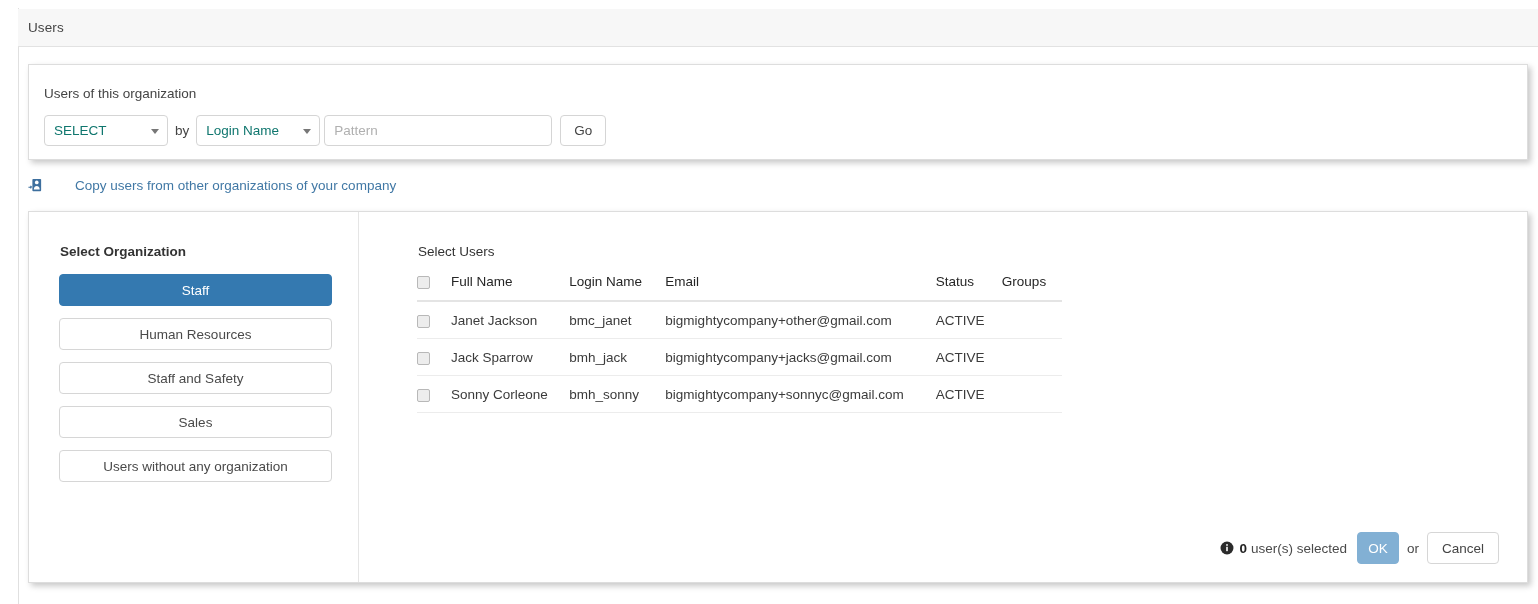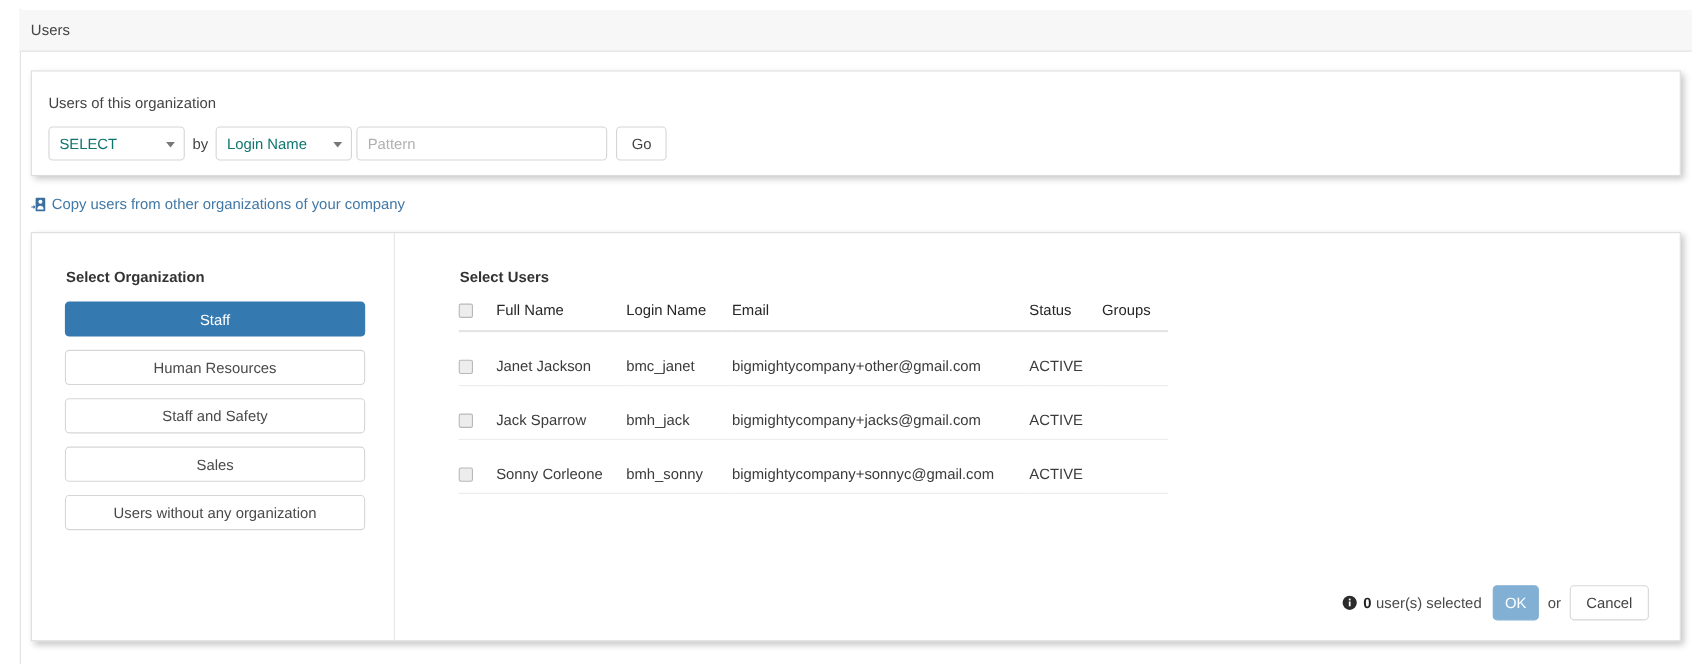--- a/index.html
+++ b/index.html
@@ -117,22 +117,23 @@
     justify-content: center;
     cursor: pointer;
     color: #444;
   }
 
   
   #copy-link-wrap {
     position: absolute;
     left: 28px; top: 178px;
     display: flex;
-    align-items: flex-end;
-    cursor: pointer;
+    align-items: flex-start;
+    cursor: pointer;
+    gap: 28px;
   }
   #copy-link-wrap .link-icon {
     width: 14px; height: 14px;
     margin-right: 5px;
     display: block;
   }
   #copy-link-wrap .link-text {
     color: #4178a5;
     font-size: 13.5px;
   }
@@ -185,41 +186,41 @@
 
   
   #users-area {
     position: absolute;
     left: 358px; top: 0;
     right: 0; height: 100%;
   }
   #users-title {
     position: absolute;
     left: 31px; top: 32px;
-    font-weight: bold;
+    font-weight: normal;
     font-size: 13.5px;
     color: #333;
   }
   #users-table {
     position: absolute;
     left: 30px; top: 62px;
     width: 645px;
     border-collapse: collapse;
     font-size: 13.5px;
   }
   #users-table th {
     text-align: left;
     font-weight: normal;
     color: #262626;
     padding: 0 0 11px 0;
     border-bottom: 2px solid #e4e4e4;
     white-space: nowrap;
   }
   #users-table td {
-    padding: 23px 0 10px 0;
+    padding: 11px 0 10px 0;
     border-bottom: 1px solid #ececec;
     color: #3b3b3b;
     white-space: nowrap;
     vertical-align: middle;
   }
   .col-cb    { width: 34px; }
   .col-name  { width: 118px; }
   .col-login { width: 96px; }
   .col-email { width: 270px; }
   .col-status{ width: 66px; }

